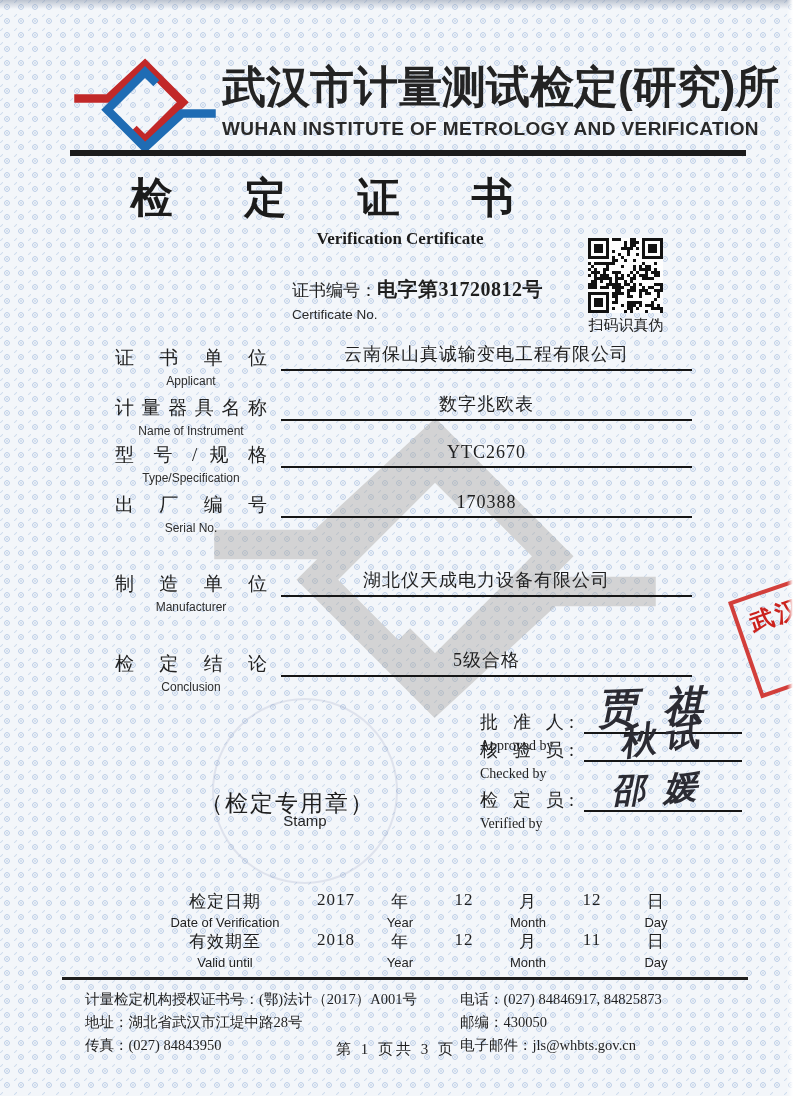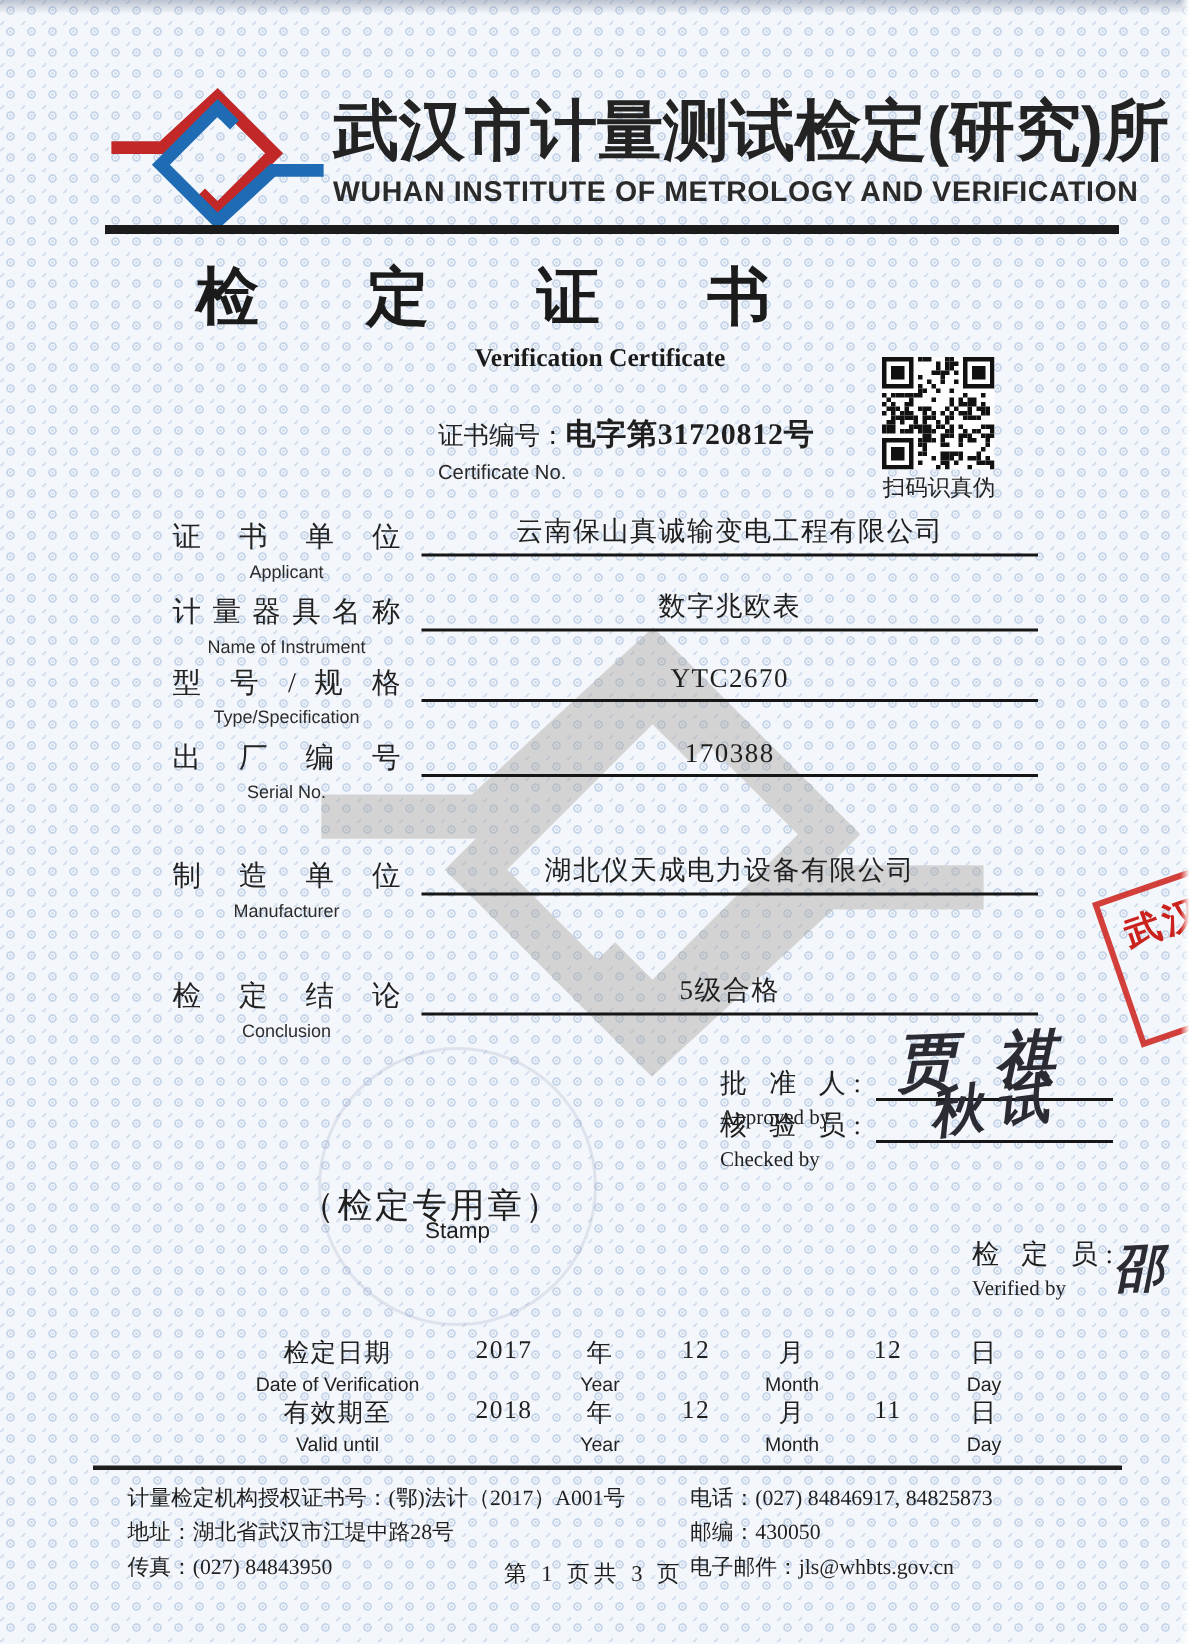--- a/index.html
+++ b/index.html
@@ -382,21 +382,21 @@
   </div>
   <div class="abs srow" style="top:734px;">
     <div class="slabel">
         <span class="cn">核 验 员:</span>
         <span class="en">Checked by</span>
       </div>
     <div class="sline">
         <span class="sig sig-2">秋试</span>
       </div>
   </div>
-  <div class="abs srow" style="top:824px;flex-direction:column;">
+  <div class="abs srow" style="top:784px;">
     <div class="slabel">
         <span class="cn">检 定 员:</span>
         <span class="en">Verified by</span>
       </div>
     <div class="sline">
         <span class="sig sig-3">邵媛</span>
       </div>
   </div>
 
   <div class="abs drow" style="top:890px;">

